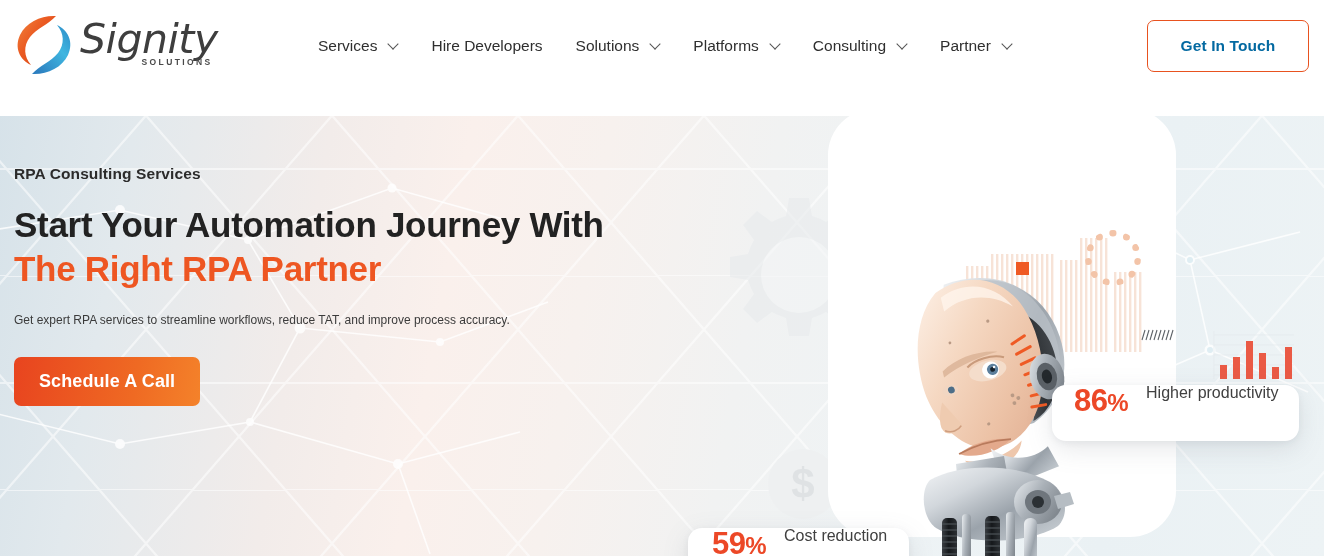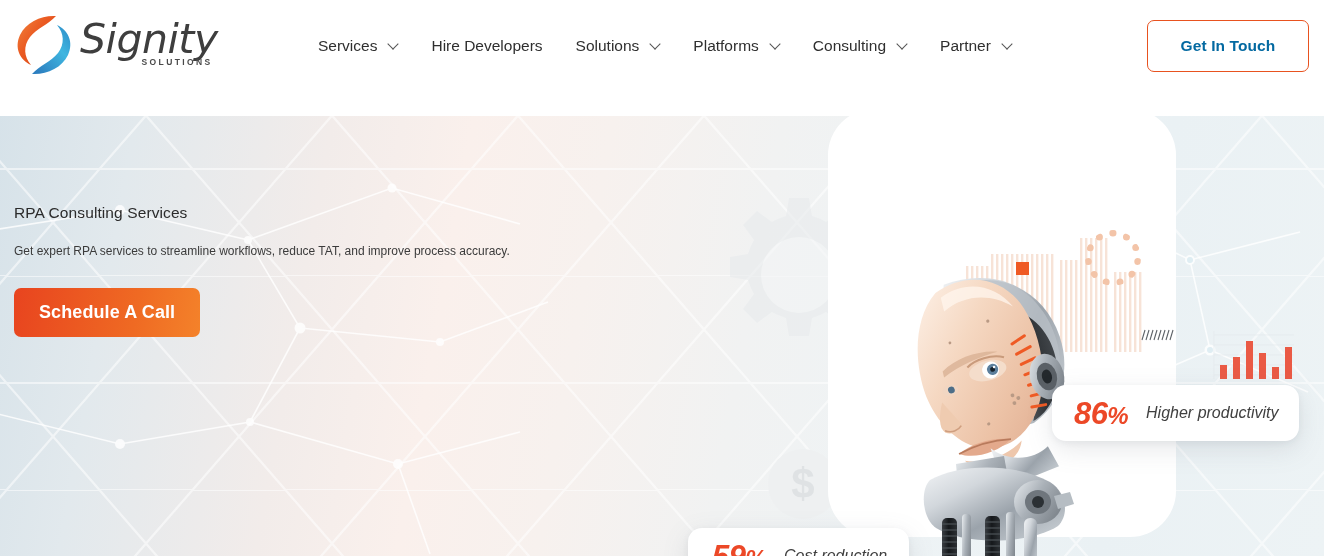--- a/index.html
+++ b/index.html
@@ -278,23 +278,23 @@
 
   
   .hero-copy {
     position: absolute;
     left: 14px;
     top: 0;
     width: 660px;
     z-index: 10;
   }
   .eyebrow {
-    margin-top: 112px;
+    margin-top: 73px;
     font-size: 15.5px;
-    font-weight: 400;
+    font-weight: 700;
     color: #2b2b2b;
     letter-spacing: 0.1px;
   }
   .headline {
     margin-top: 20px;
     font-size: 35px;
     line-height: 1.26;
     font-weight: 700;
     color: #222222;
     letter-spacing: -0.3px;
@@ -325,24 +325,22 @@
     letter-spacing: 0.1px;
   }
 
   
   .stat {
     position: absolute;
     background: #ffffff;
     border-radius: 14px;
     box-shadow: 0 8px 26px rgba(110,120,130,0.17), 0 2px 6px rgba(110,120,130,0.09);
     display: flex;
-    align-items: center;
     z-index: 20;
     white-space: nowrap;
-    font-style: italic;
   }
   .stat-value {
     font-size: 31px;
     font-weight: 700;
     color: #ec4827;
     letter-spacing: -0.6px;
     line-height: 1;
   }
   .stat-value .pct { font-size: 24px; }
   .stat-label {
@@ -723,20 +721,24 @@
 
       <g>
         <rect x="196" y="352" width="38" height="12" rx="6" fill="url(#metal2)"></rect>
         <circle cx="198" cy="358" r="8" fill="#7c838a"></circle>
         <circle cx="198" cy="358" r="3.5" fill="#272c30"></circle>
       </g>
     </svg>
 
     <div class="hero-copy">
       <div class="eyebrow">RPA Consulting Services</div>
+      <h1 class="headline">
+        <span>Start Your Automation Journey With</span>
+        <span class="accent">The Right RPA Partner</span>
+      </h1>
       <p class="subcopy">Get expert RPA services to streamline workflows, reduce TAT, and improve process accuracy.</p>
       <button class="cta-solid">Schedule A Call</button>
     </div>
 
     <div class="stat stat-prod">
       <span class="stat-value"><span>86</span><span class="pct">%</span></span>
       <span class="stat-label">Higher productivity</span>
     </div>
 
     <div class="stat stat-cost">

